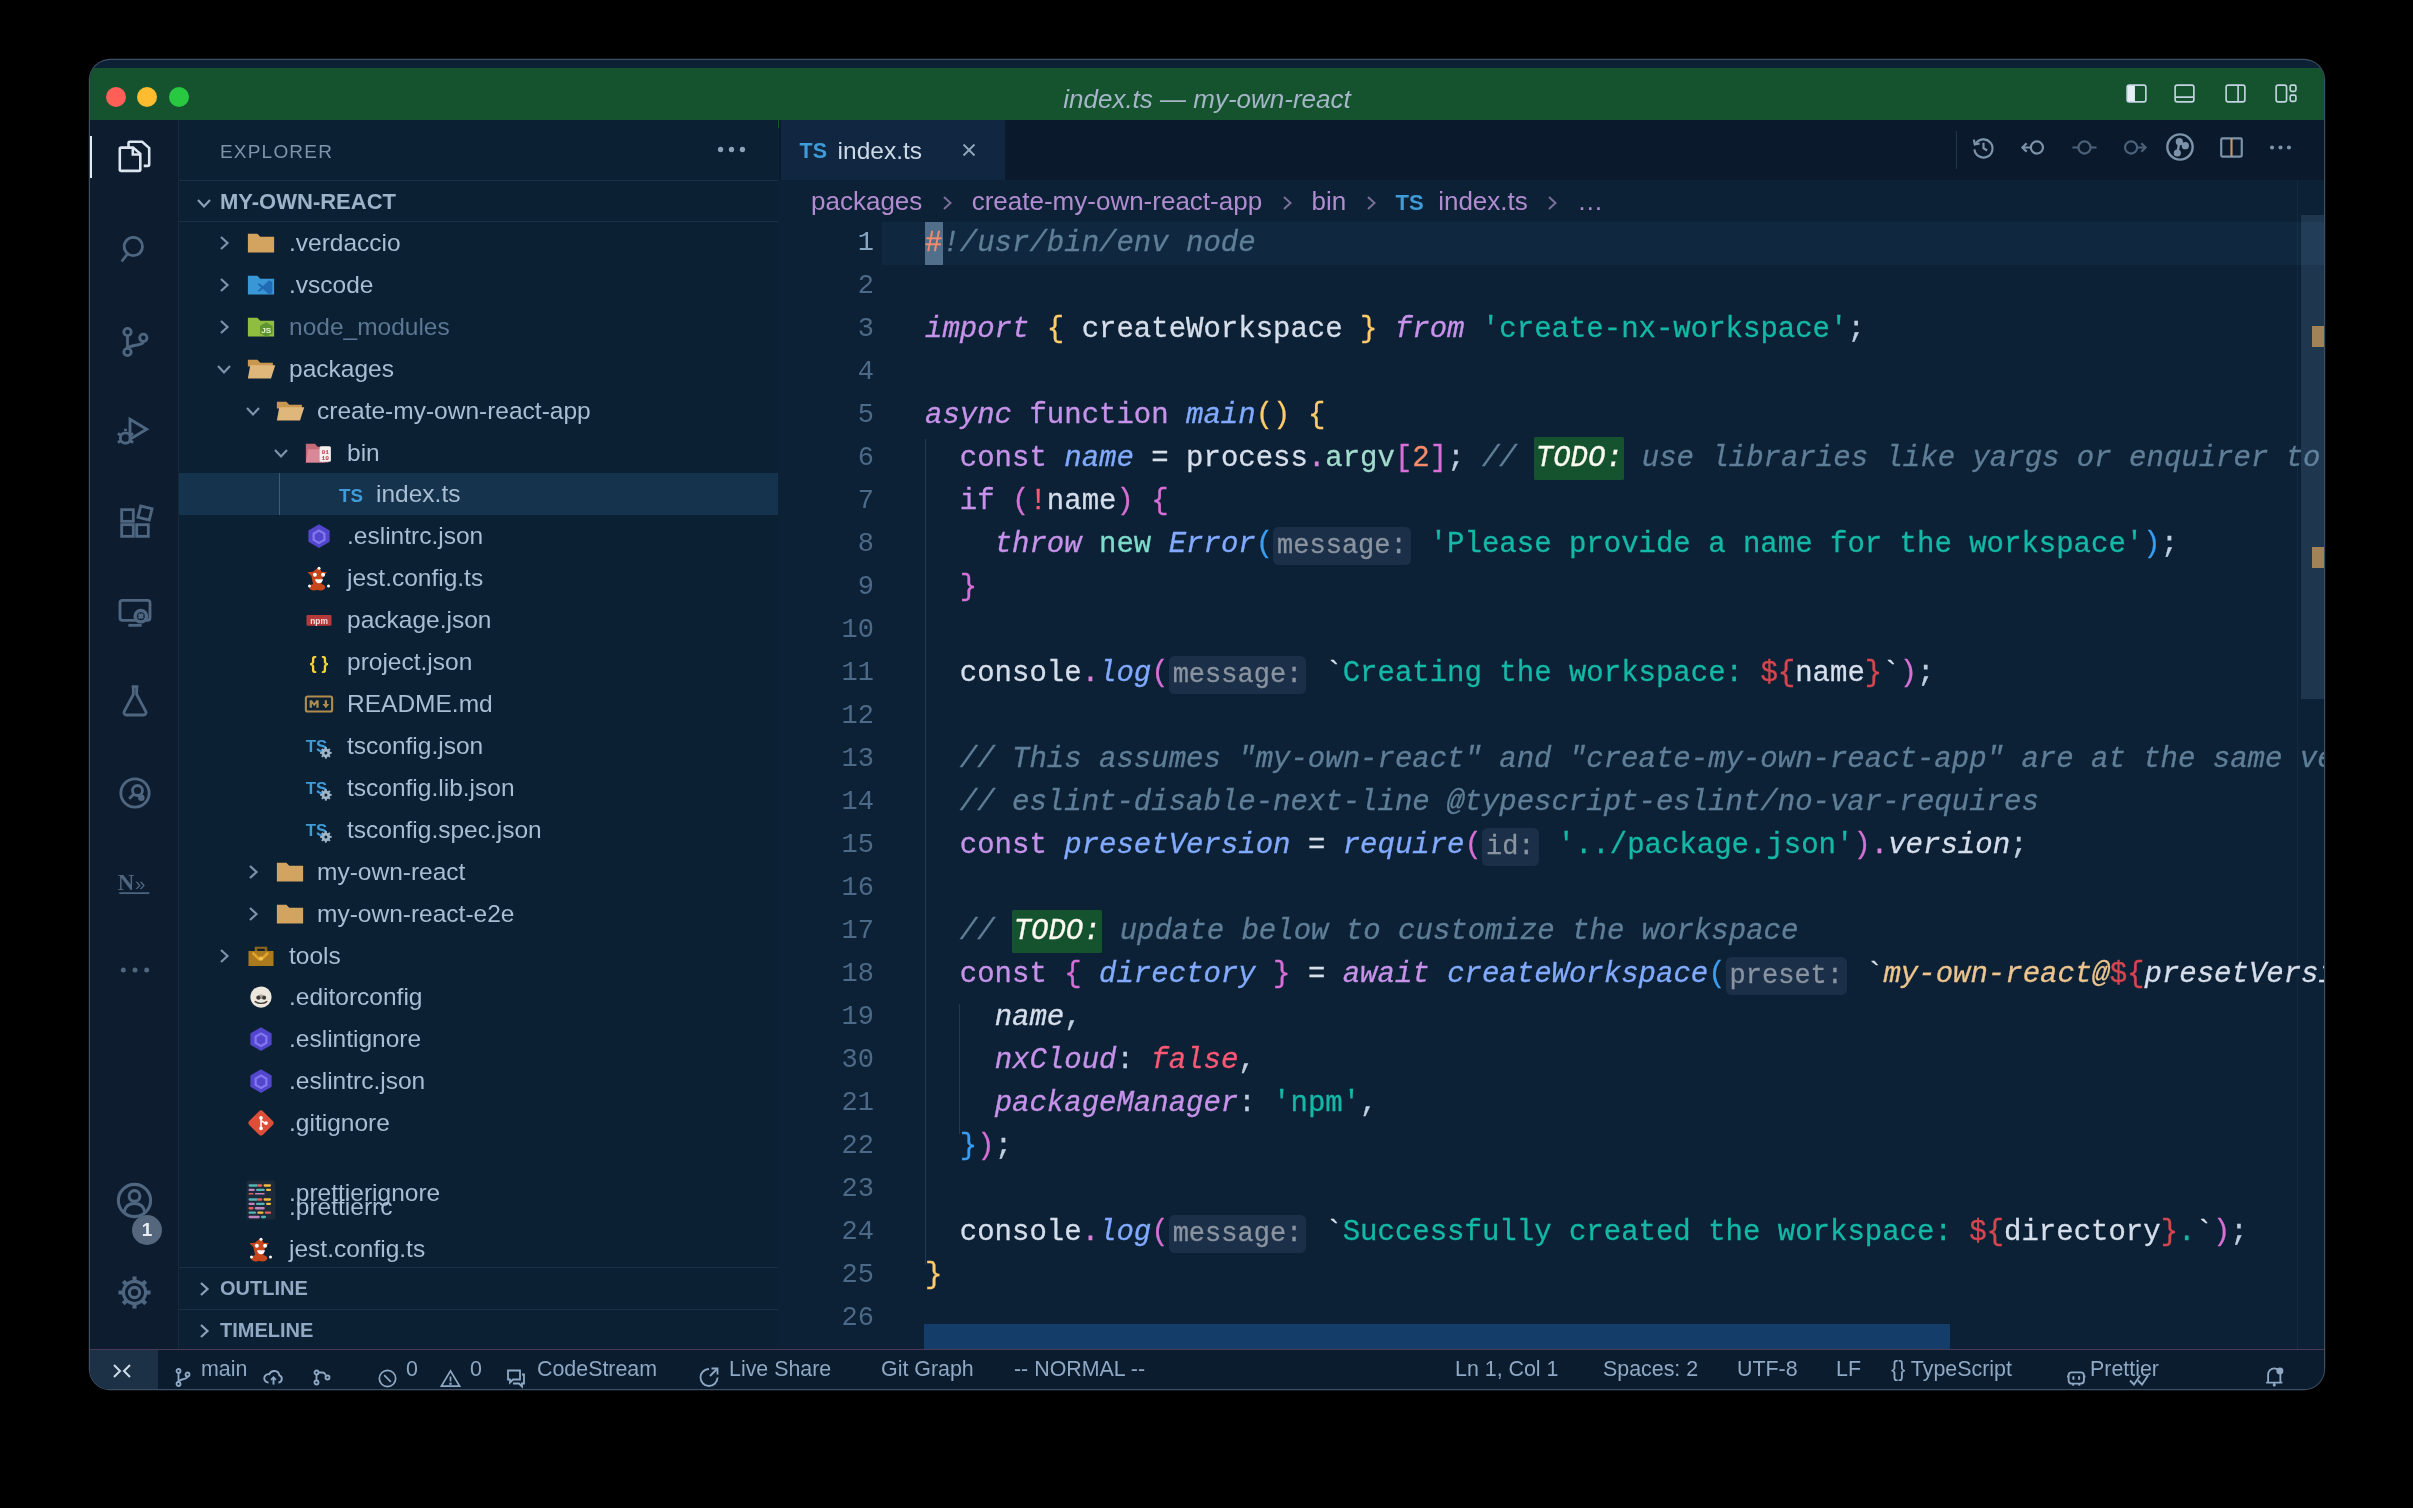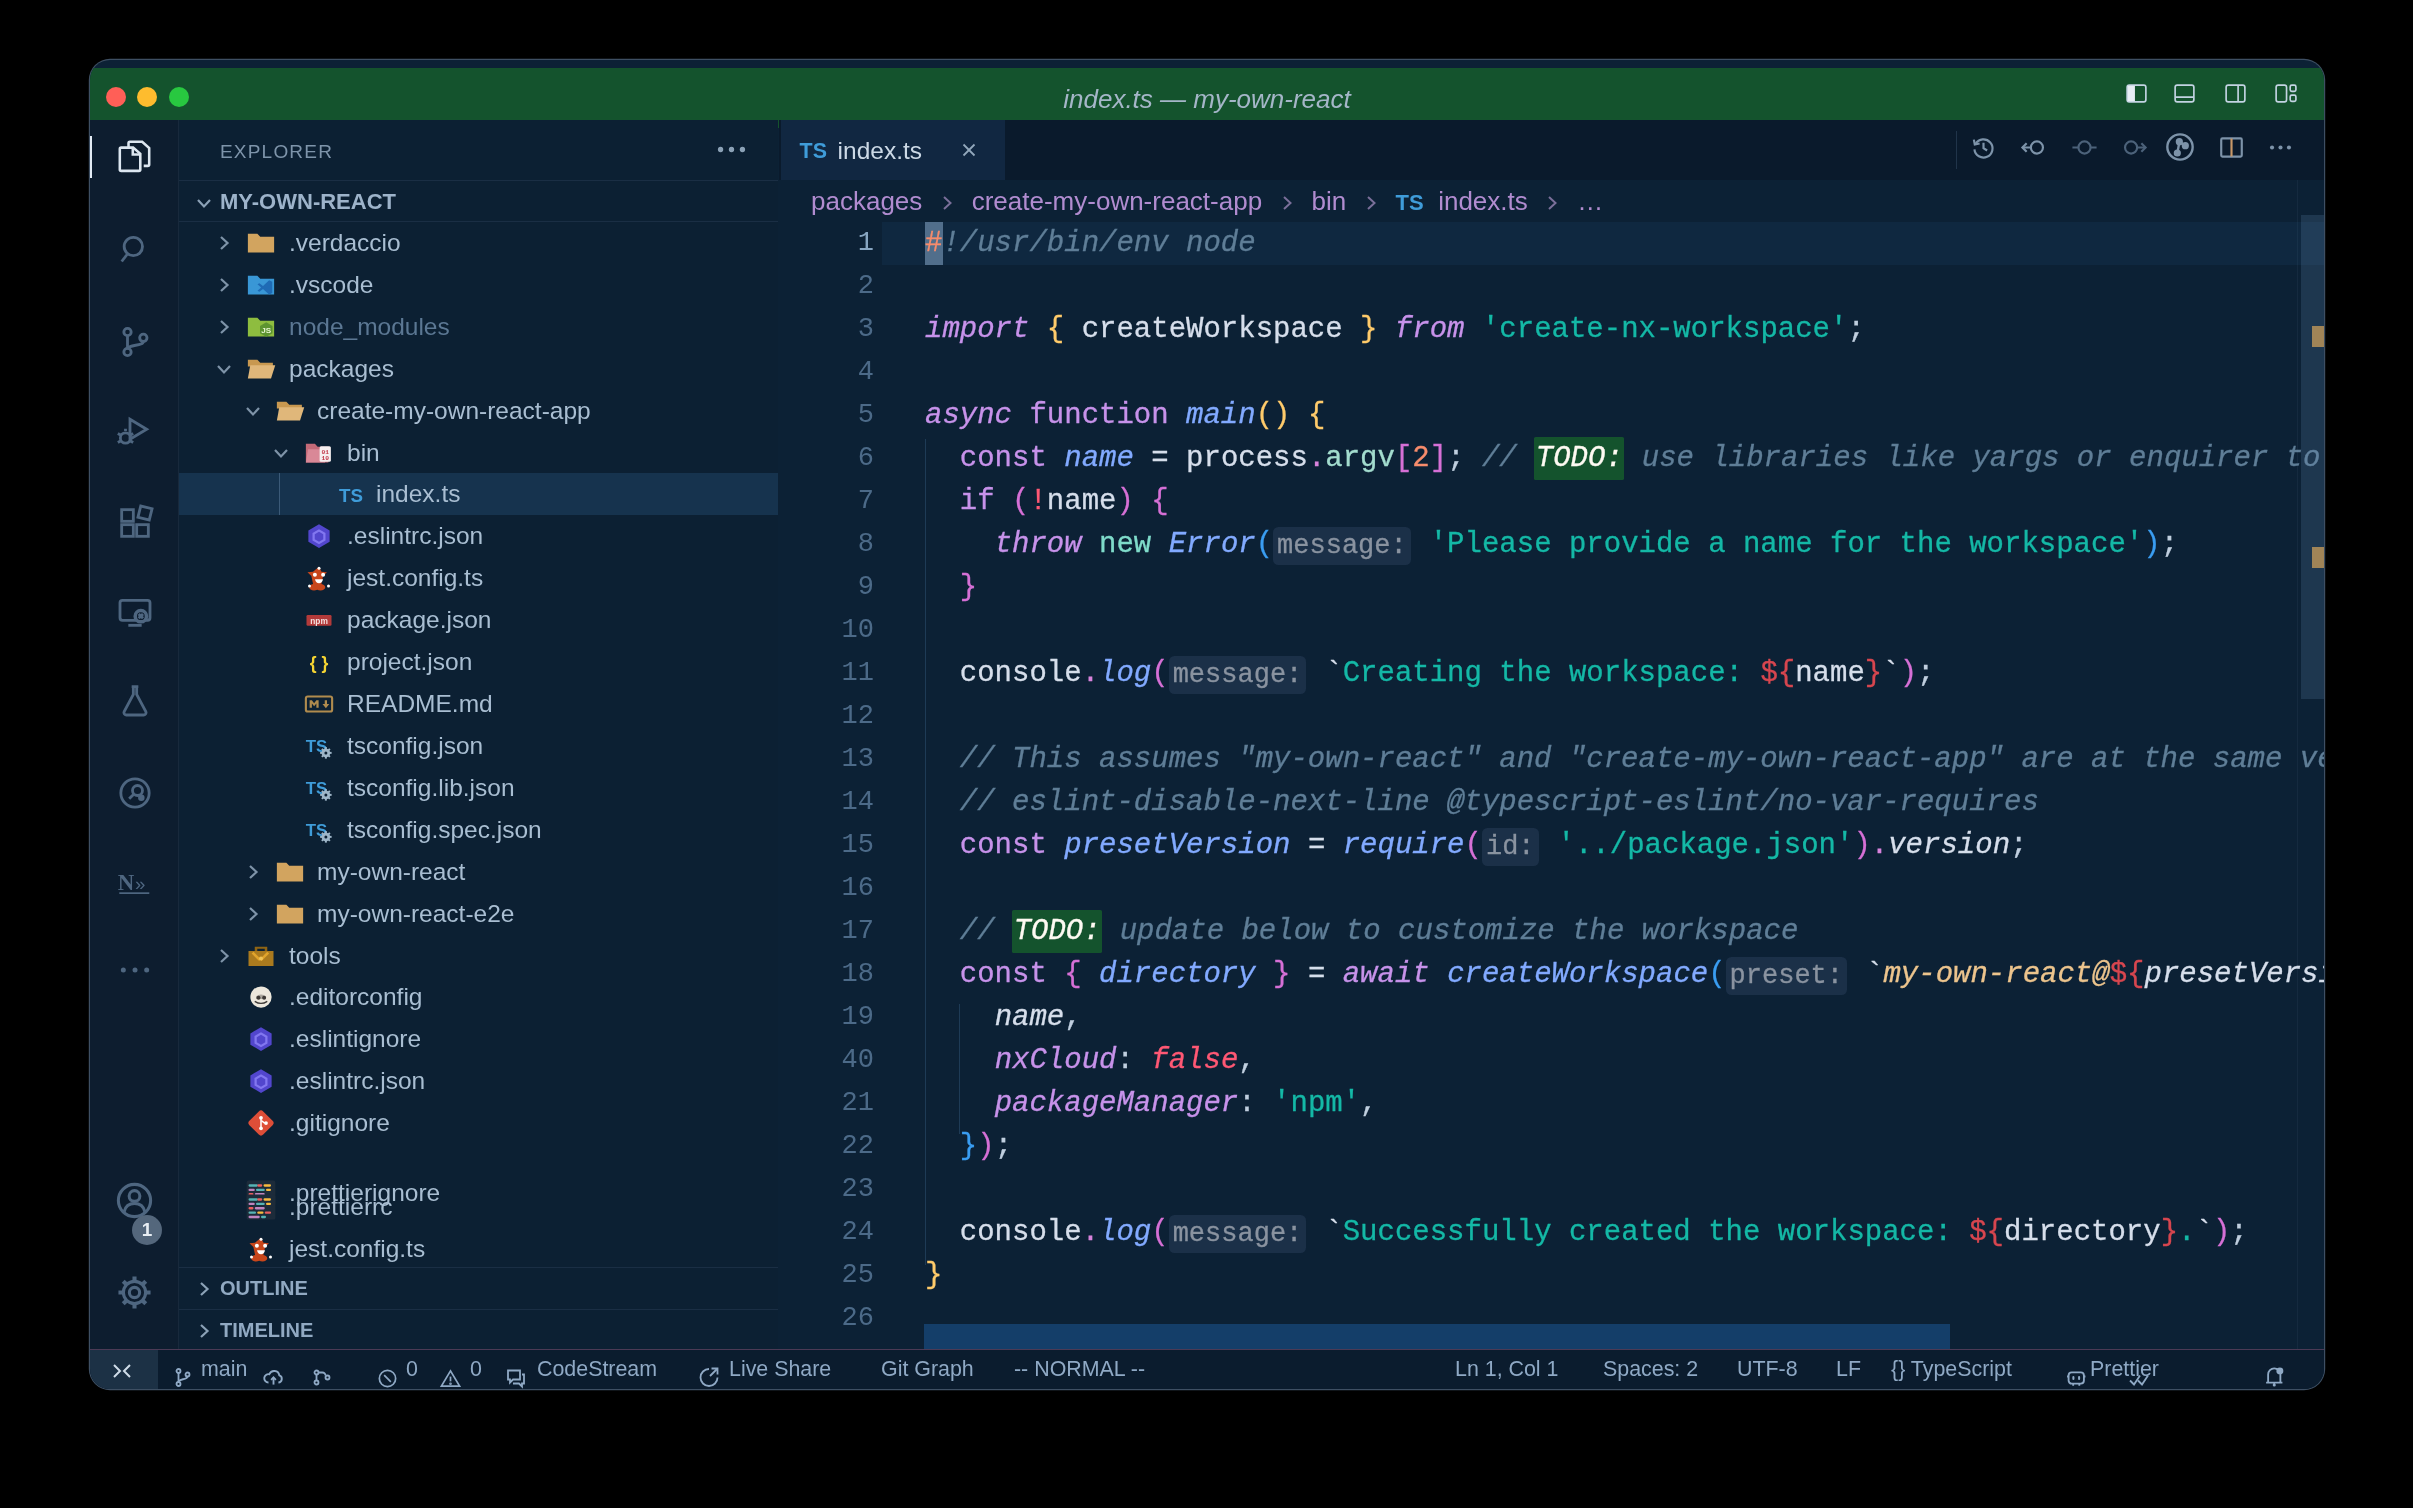--- a/index.html
+++ b/index.html
@@ -624,21 +624,21 @@
       <div class="ln">10</div>
       <div class="ln">11</div>
       <div class="ln">12</div>
       <div class="ln">13</div>
       <div class="ln">14</div>
       <div class="ln">15</div>
       <div class="ln">16</div>
       <div class="ln">17</div>
       <div class="ln">18</div>
       <div class="ln">19</div>
-      <div class="ln">40</div>
+      <div class="ln">30</div>
       <div class="ln">21</div>
       <div class="ln">22</div>
       <div class="ln">23</div>
       <div class="ln">24</div>
       <div class="ln">25</div>
       <div class="ln">26</div>
     </div>
     <div class="code" id="code"><div class="cl"><span class="n">#</span><span class="c">!/usr/bin/env node</span></div><div class="cl"></div><div class="cl"><span class="ki">import</span> <span class="b1">{</span><span class="w"> createWorkspace </span><span class="b1">}</span> <span class="ki">from</span> <span class="s">'create-nx-workspace'</span><span class="p">;</span></div><div class="cl"></div><div class="cl"><span class="ki">async</span> <span class="k">function</span> <span class="fn">main</span><span class="b1">()</span> <span class="b1">{</span></div><div class="cl">  <span class="k">const</span> <span class="fn">name</span><span class="w"> = </span><span class="w">process</span><span class="dt">.</span><span class="tl2">argv</span><span class="b2">[</span><span class="n">2</span><span class="b2">]</span><span class="p">;</span> <span class="c">// </span><span class="todo">TODO:</span><span class="c"> use libraries like yargs or enquirer to select a framework/bundler/etc.</span></div><div class="cl">  <span class="k">if</span> <span class="b2">(</span><span class="r">!</span><span class="w">name</span><span class="b2">)</span> <span class="b2">{</span></div><div class="cl">    <span class="ki">throw</span> <span class="t">new</span> <span class="fn">Error</span><span class="b3">(</span><span class="inlay">message:</span> <span class="s">'Please provide a name for the workspace'</span><span class="b3">)</span><span class="p">;</span></div><div class="cl">  <span class="b2">}</span></div><div class="cl"></div><div class="cl">  <span class="w">console</span><span class="dt">.</span><span class="fn">log</span><span class="b2">(</span><span class="inlay">message:</span> <span class="w">`</span><span class="s">Creating the workspace: </span><span class="te">${</span><span class="w">name</span><span class="te">}</span><span class="w">`</span><span class="b2">)</span><span class="p">;</span></div><div class="cl"></div><div class="cl">  <span class="c">// This assumes "my-own-react" and "create-my-own-react-app" are at the same version</span></div><div class="cl">  <span class="c">// eslint-disable-next-line @typescript-eslint/no-var-requires</span></div><div class="cl">  <span class="k">const</span> <span class="fn">presetVersion</span><span class="w"> = </span><span class="fn">require</span><span class="b2">(</span><span class="inlay">id:</span> <span class="s">'../package.json'</span><span class="b2">)</span><span class="dt">.</span><span class="wi">version</span><span class="p">;</span></div><div class="cl"></div><div class="cl">  <span class="c">// </span><span class="todo">TODO:</span><span class="c"> update below to customize the workspace</span></div><div class="cl">  <span class="k">const</span> <span class="b2">{</span> <span class="fn">directory</span> <span class="b2">}</span><span class="w"> = </span><span class="ki">await</span> <span class="fn">createWorkspace</span><span class="b3">(</span><span class="inlay">preset:</span> <span class="w">`</span><span class="si">my-own-react@</span><span class="te">${</span><span class="wi">presetVersion</span> </div><div class="cl">    <span class="wi">name</span><span class="p">,</span></div><div class="cl">    <span class="pk">nxCloud</span><span class="p">:</span> <span class="ri">false</span><span class="p">,</span></div><div class="cl">    <span class="pk">packageManager</span><span class="p">:</span> <span class="s">'npm'</span><span class="p">,</span></div><div class="cl">  <span class="b3">}</span><span class="b2">)</span><span class="p">;</span></div><div class="cl"></div><div class="cl">  <span class="w">console</span><span class="dt">.</span><span class="fn">log</span><span class="b2">(</span><span class="inlay">message:</span> <span class="w">`</span><span class="s">Successfully created the workspace: </span><span class="te">${</span><span class="w">directory</span><span class="te">}</span><span class="s">.</span><span class="w">`</span><span class="b2">)</span><span class="p">;</span></div><div class="cl"><span class="b1">}</span></div><div class="cl"></div></div>
     <div id="decor">
         <div class="abs" style="left:1518px;top:60px;width:0.8px;height:1169px;background:rgba(140,170,200,0.07);z-index:2;"></div>

